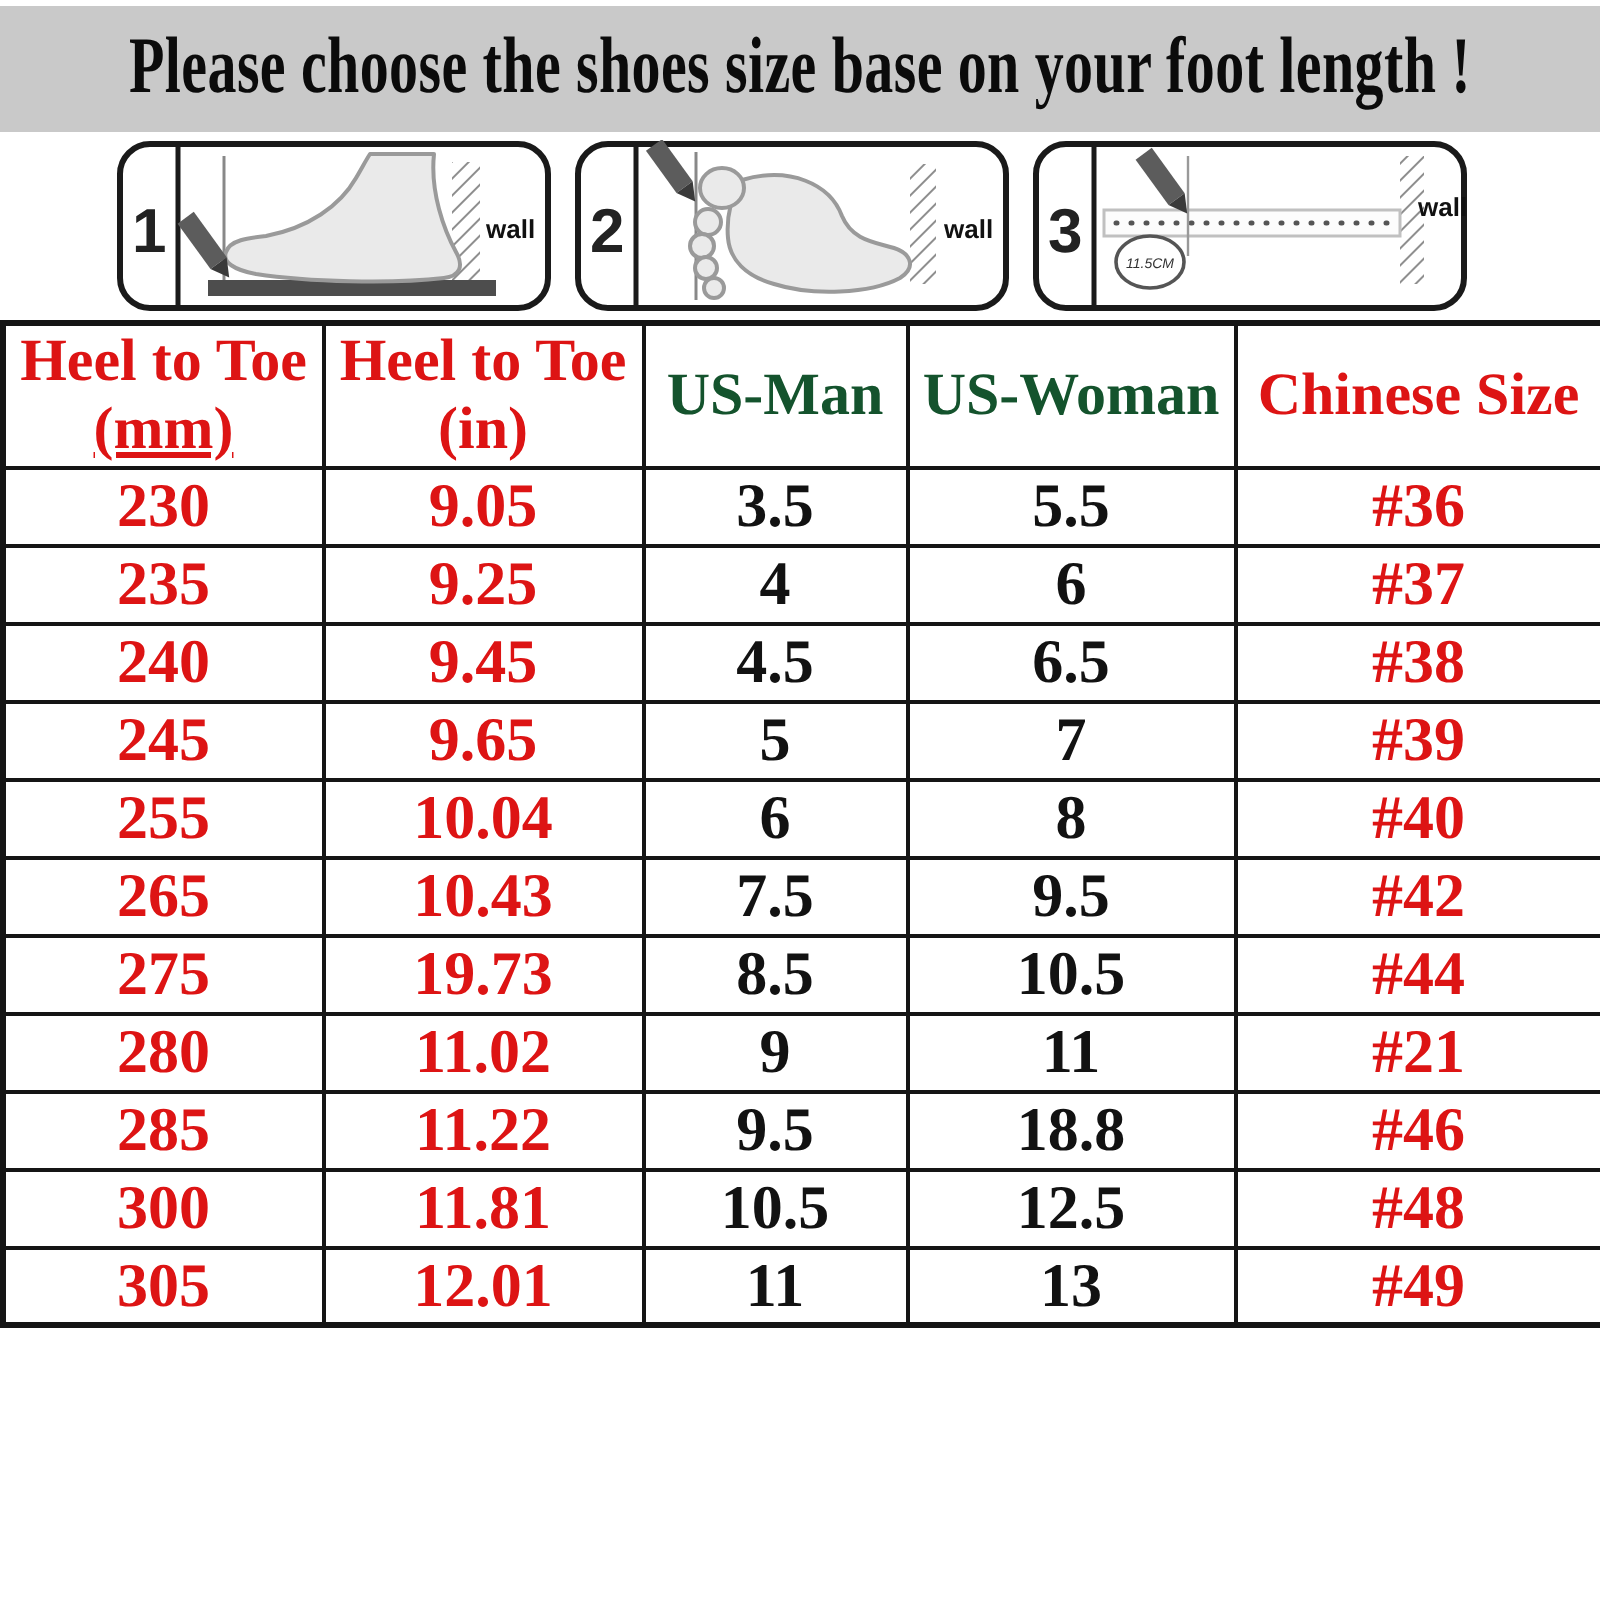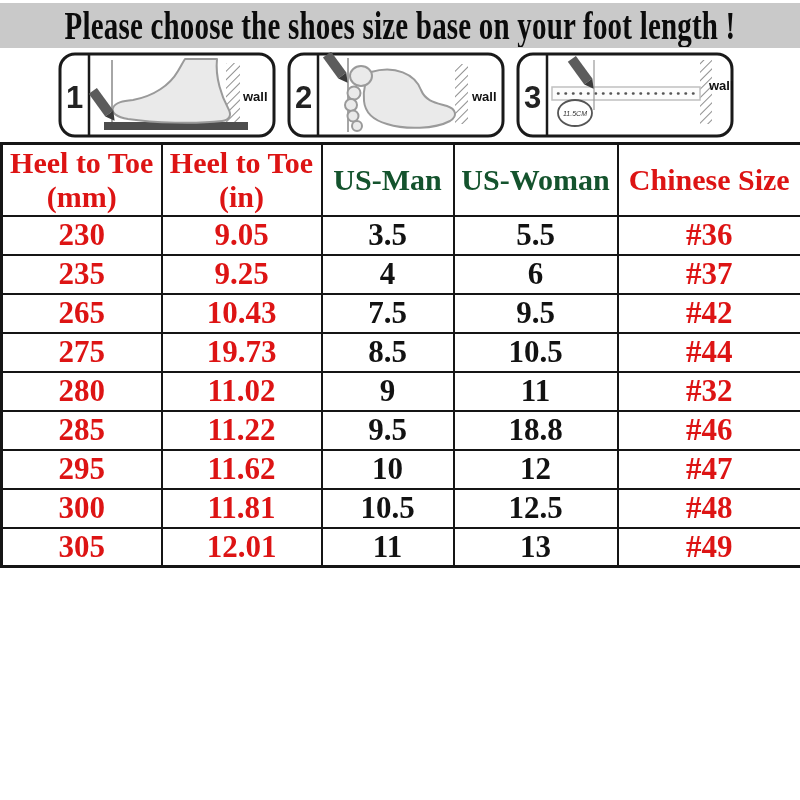--- a/index.html
+++ b/index.html
@@ -8,21 +8,21 @@
     --banner-bg:#c9c9c9;
   }
   *{box-sizing:border-box;}
   html,body{margin:0;padding:0;}
   body{
     width:800px;height:800px;overflow:hidden;background:#ffffff;
     font-family:"Liberation Serif","DejaVu Serif",serif;
   }
   
   .banner{
-    margin-top:3px;height:45px;background:var(--banner-bg);
+    margin-top:3px;height:63px;background:var(--banner-bg);
     display:flex;align-items:center;justify-content:center;
   }
   .banner .title{
     font-size:29px;font-weight:bold;color:#0b0b0b;white-space:nowrap;
     transform:scaleY(1.38);letter-spacing:0.2px;
   }
   
   .steps{
     height:86px;margin:4px 0 4px 58px;
     display:flex;gap:11px;align-items:flex-start;
@@ -51,21 +51,21 @@
   }
   .size-chart thead tr{height:72px;}
   .size-chart tbody tr{height:39px;}
   .size-chart th{font-size:30px;line-height:1.12;color:#14532d;}
   .size-chart td{font-size:31px;color:#121212;}
   .size-chart th:nth-child(1),.size-chart th:nth-child(2),.size-chart th:nth-child(5),
   .size-chart td:nth-child(1),.size-chart td:nth-child(2),.size-chart td:nth-child(5){
     color:var(--red);
   }
   .h-line{display:block;}
-  .h-line.u{}
+  .h-line.u{text-decoration:underline;}
 </style>
 </head>
 <body>
 
 <div class="banner">
   <div class="title">Please choose the shoes size base on your foot length !</div>
 </div>
 
 <div class="steps">
 
@@ -181,55 +181,69 @@
       <td>#36</td>
     </tr>
     <tr>
       <td>235</td>
       <td>9.25</td>
       <td>4</td>
       <td>6</td>
       <td>#37</td>
     </tr>
     <tr>
+      <td>240</td>
+      <td>9.45</td>
+      <td>4.5</td>
+      <td>6.5</td>
+      <td>#38</td>
+    </tr>
+    <tr>
+      <td>245</td>
+      <td>9.65</td>
+      <td>5</td>
+      <td>7</td>
+      <td>#39</td>
+    </tr>
+    <tr>
+      <td>255</td>
+      <td>10.04</td>
+      <td>6</td>
+      <td>8</td>
+      <td>#40</td>
+    </tr>
+    <tr>
       <td>265</td>
       <td>10.43</td>
       <td>7.5</td>
       <td>9.5</td>
       <td>#42</td>
     </tr>
     <tr>
       <td>275</td>
       <td>19.73</td>
       <td>8.5</td>
       <td>10.5</td>
       <td>#44</td>
     </tr>
     <tr>
       <td>280</td>
       <td>11.02</td>
       <td>9</td>
       <td>11</td>
-      <td>#32</td>
+      <td>#21</td>
     </tr>
     <tr>
       <td>285</td>
       <td>11.22</td>
       <td>9.5</td>
       <td>18.8</td>
       <td>#46</td>
     </tr>
     <tr>
-      <td>295</td>
-      <td>11.62</td>
-      <td>10</td>
-      <td>12</td>
-      <td>#47</td>
-    </tr>
-    <tr>
       <td>300</td>
       <td>11.81</td>
       <td>10.5</td>
       <td>12.5</td>
       <td>#48</td>
     </tr>
     <tr>
       <td>305</td>
       <td>12.01</td>
       <td>11</td>

